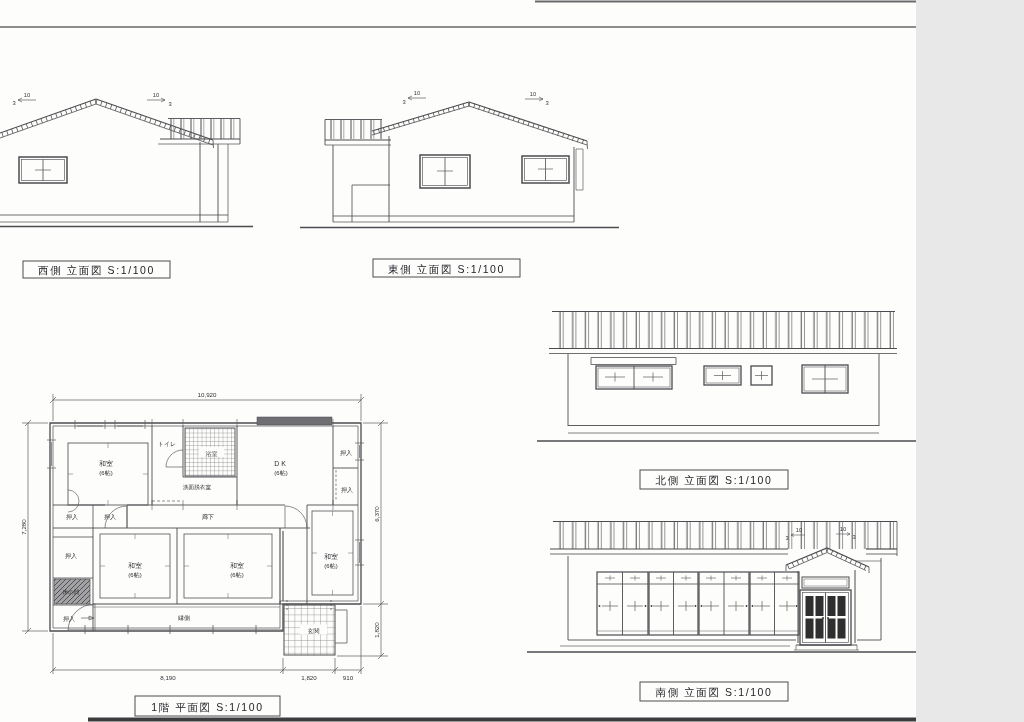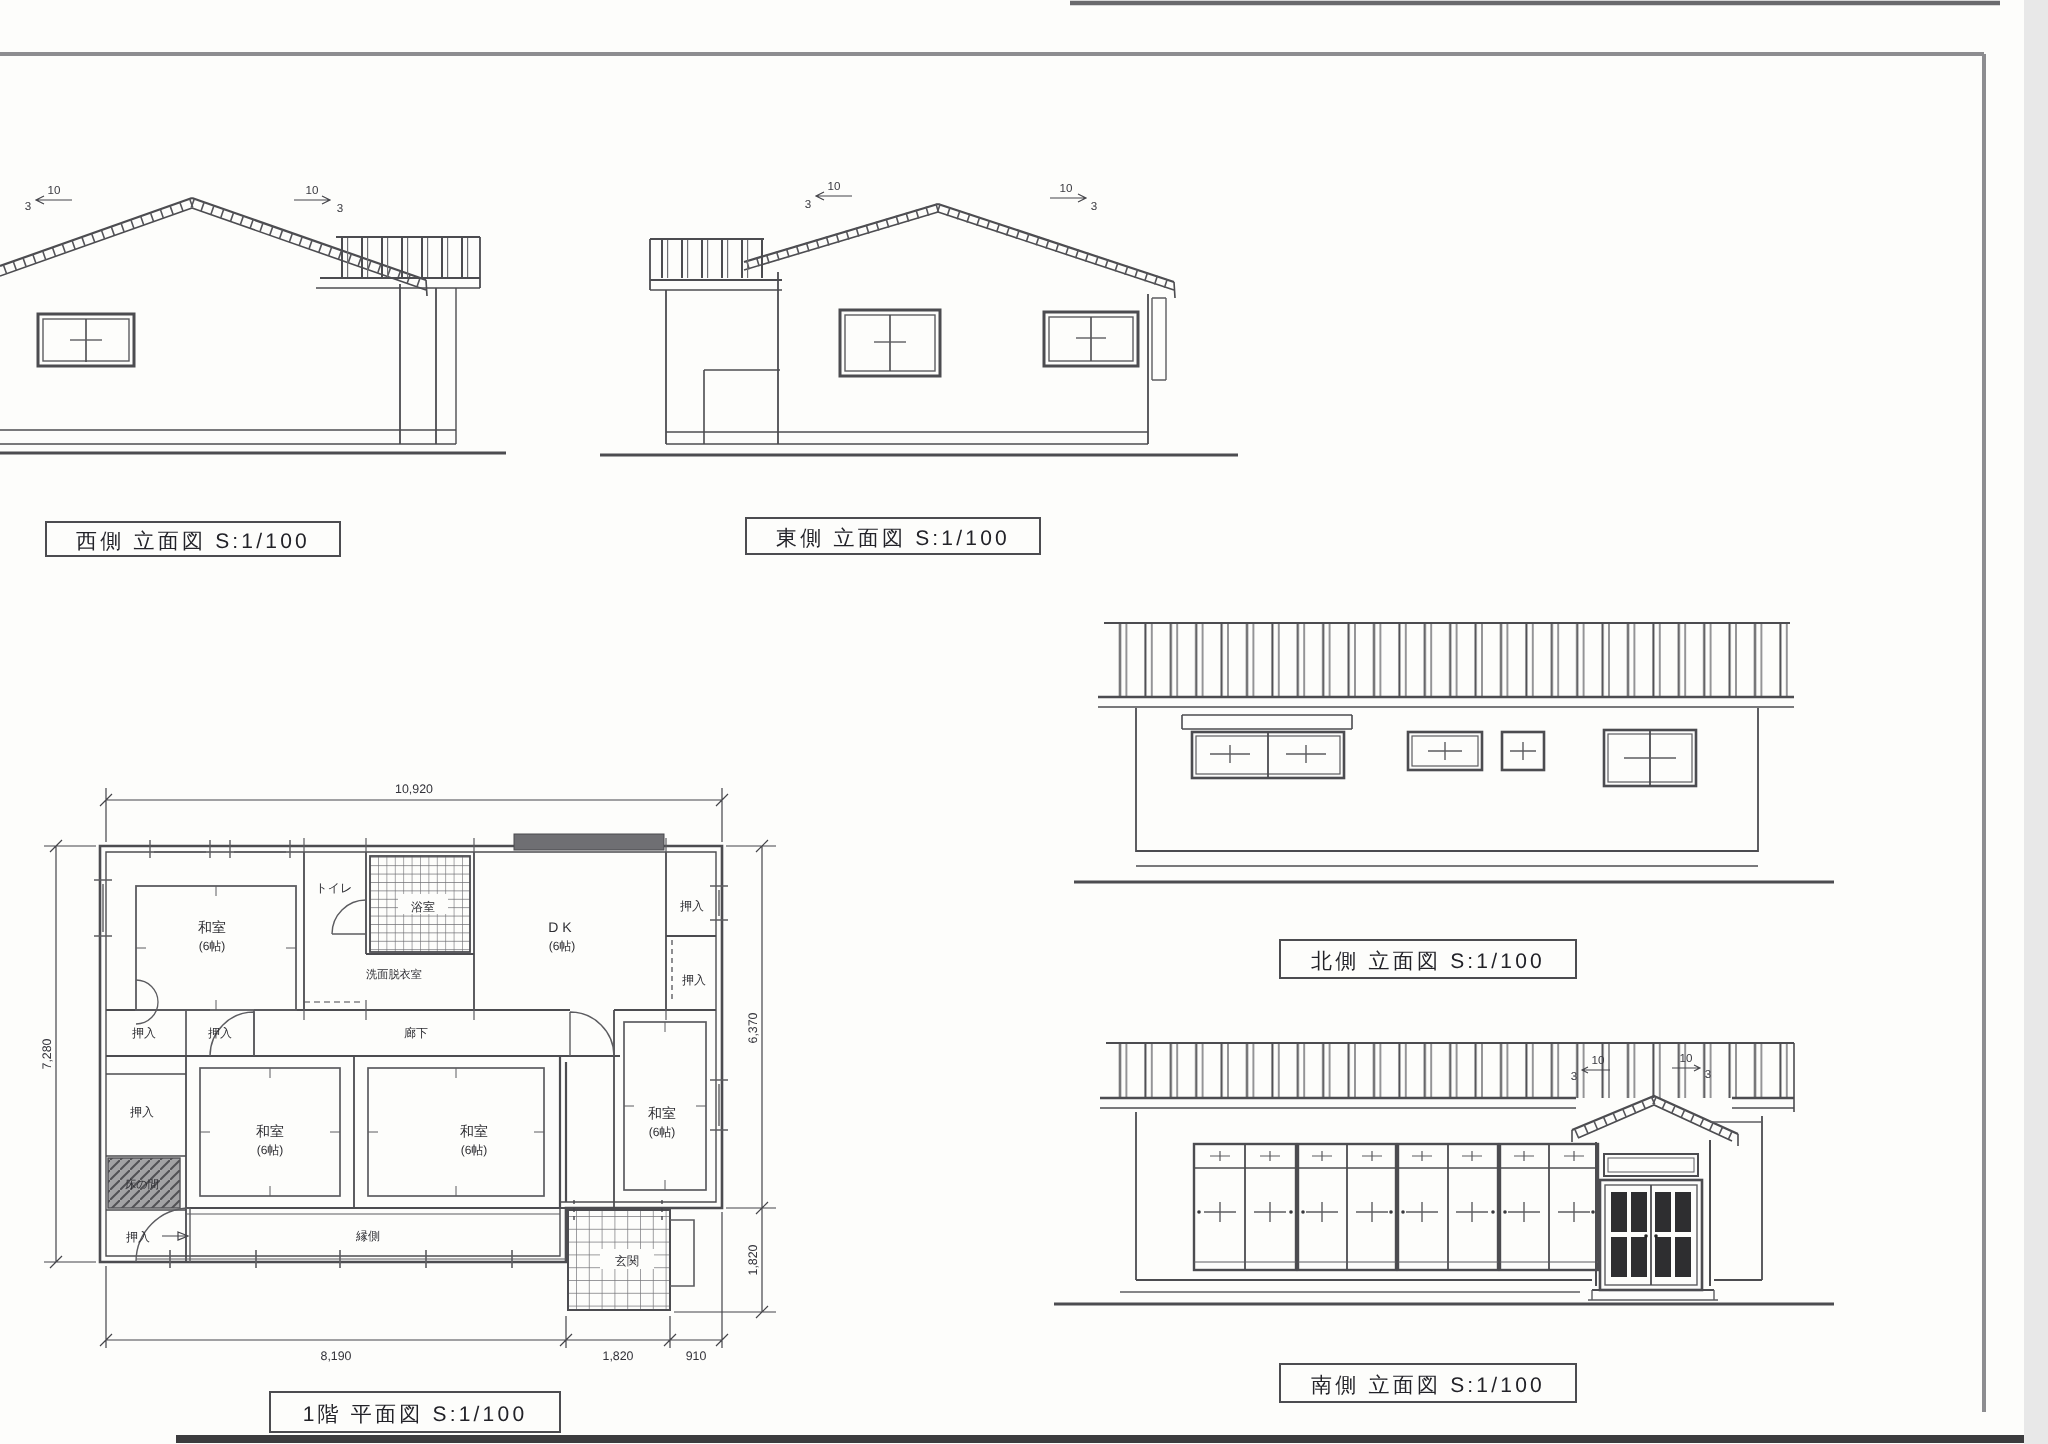--- a/index.html
+++ b/index.html
@@ -1,17 +1,17 @@
 <!DOCTYPE html>
 <html><head>
 <meta charset="utf-8">
 <style>
   html,body{margin:0;padding:0;background:#e8e8e8;}
   #sheet{
-    position:relative;width:1012px;height:722px;background:#fdfdfb;
+    position:relative;width:916px;height:722px;background:#fdfdfb;
     overflow:hidden;font-family:"Liberation Sans",sans-serif;
   }
   svg{position:absolute;left:0;top:0;}
   svg text{fill:#2e2e33;font-family:"Liberation Sans",sans-serif;}
   .ln{stroke:#4c4c50;fill:none;}
   .lnt{stroke:#5c5c60;fill:none;}
   .hatch{stroke:#55555a;fill:none;}
   .dimln{stroke:#45454a;fill:none;}
   .dim{font-size:6.2px;fill:#33333a;}
   .room{font-size:7px;}

